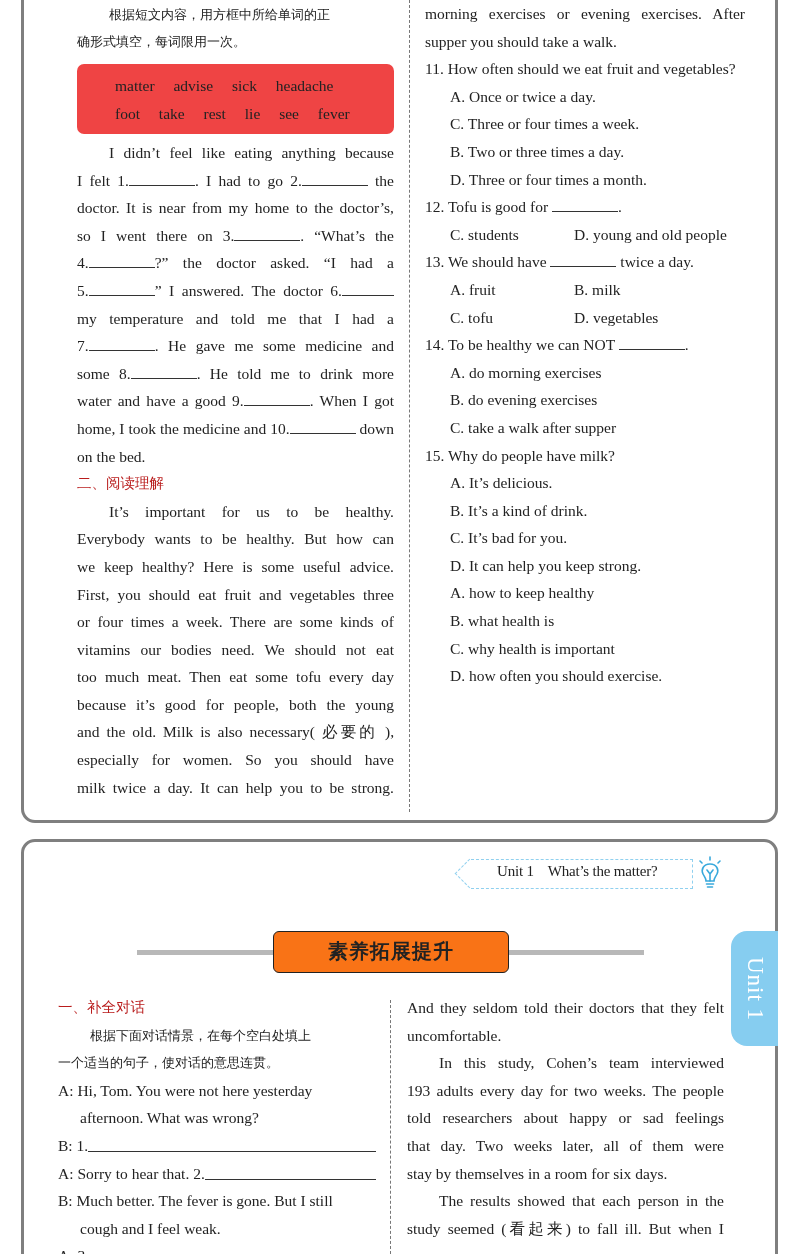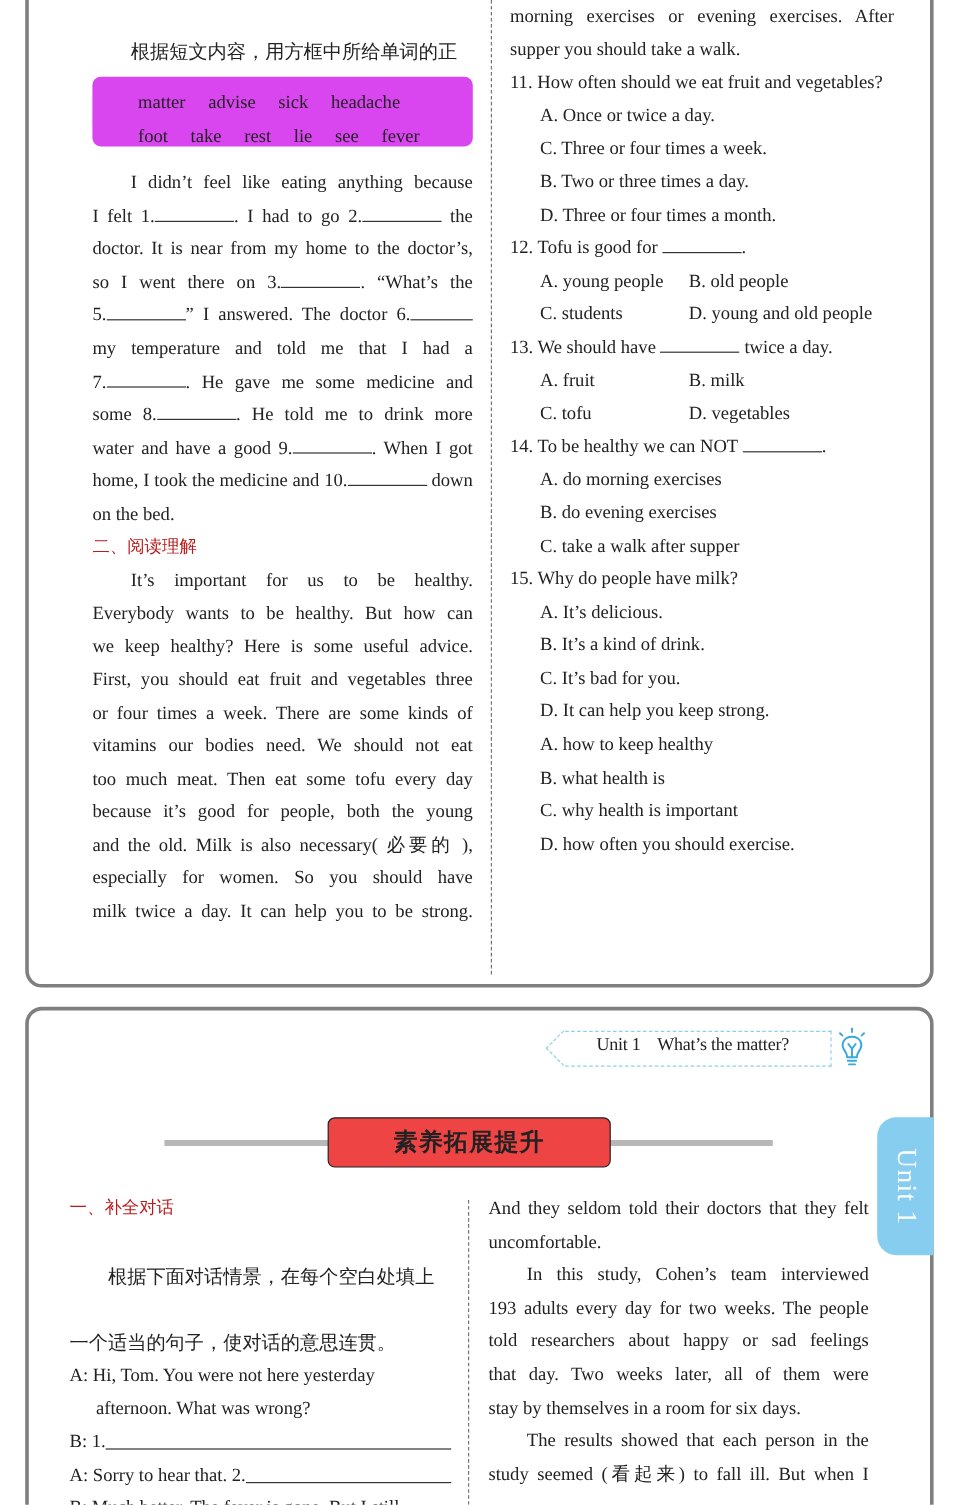--- a/index.html
+++ b/index.html
@@ -14,30 +14,30 @@
   }
   #card-top { left: 21px; top: -30px; width: 757px; height: 853px; }
   #card-bottom { left: 21px; top: 839px; width: 757px; height: 460px; }
 
   .col { position: absolute; }
   .line { height: 27.6px; line-height: 27.6px; white-space: nowrap; }
   .just { text-align: justify; text-align-last: justify; }
   .indent { padding-left: 32px; }
   .opt { padding-left: 25px; }
   .blank { display: inline-block; border-bottom: 1px solid #333; height: 17px; vertical-align: baseline; } .w66 { width: 66px; } .w52 { width: 52px; }
-  .cn { font-family: "DejaVu Serif", serif; font-size: 16px; margin-top: 28px; }
+  .cn { font-family: "DejaVu Serif", serif; font-size: 13px; }
   .blue { color: #b91c1c; font-family: "DejaVu Sans", sans-serif; font-size: 14.5px; }
 
   .divider-v {
     position: absolute; width: 0; border-left: 1.5px dashed #777;
   }
 
   .wordbox {
-    position: absolute; left: 77px; top: 64px; width: 317px; height: 58px;
-    background: #d946ef; border-radius: 7px;
+    position: absolute; left: 77px; top: 64px; width: 317px; height: 70px;
+    background: #ef4444; border-radius: 7px;
     padding: 8px 0 0 38px;
   }
   .wordbox .wrow { height: 27.6px; line-height: 27.6px; word-spacing: 0; }
   .wordbox span { margin-right: 15px; }
 
   .two-opt span { display: inline-block; }
   .two-opt .a { width: 124px; }
 
   
   .crumb {
@@ -51,21 +51,21 @@
   }
   .crumb-text { position: absolute; left: 26px; top: 3px; font-size: 15px; white-space: nowrap; letter-spacing: -0.2px; }
   .crumb-text .gap { display: inline-block; width: 14px; }
 
   .bulb { position: absolute; left: 696px; top: 856px; width: 28px; height: 36px; }
 
   .title-bar-l { position: absolute; left: 137px; top: 950px; width: 137px; height: 5px; background: #b8b8b8; }
   .title-bar-r { position: absolute; left: 508px; top: 950px; width: 136px; height: 5px; background: #b8b8b8; }
   .title-box {
     position: absolute; left: 273px; top: 931px; width: 236px; height: 42px;
-    border: 1.5px solid #222; border-radius: 6px; background: #ef4444;
+    border: 1.5px solid #222; border-radius: 6px; background: #f97316;
     text-align: center; line-height: 39px;
     font-family: "DejaVu Serif", serif; font-weight: bold; font-size: 20px; letter-spacing: 1px;
   }
 
   .unit-tab {
     position: absolute; left: 731px; top: 931px; width: 47px; height: 115px;
     background: #86cdf0; border-radius: 16px 0 0 16px;
   }
   .unit-tab span {
     position: absolute; left: 50%; top: 50%;
@@ -98,20 +98,21 @@
     <span>see</span>
     <span>fever</span>
   </div>
 </div>
 
 <div class="col" style="left:77px; top:139px; width:317px;">
   <div class="line just indent"><span>I didn’t feel like eating anything because</span></div>
   <div class="line just"><span>I felt 1.</span><span class="blank w66"></span><span>. I had to go 2.</span><span class="blank w66"></span><span> the</span></div>
   <div class="line just"><span>doctor. It is near from my home to the doctor’s,</span></div>
   <div class="line just"><span>so I went there on 3.</span><span class="blank w66"></span><span>. “What’s the</span></div>
+  <div class="line just"><span>4.</span><span class="blank w66"></span><span>?” the doctor asked. “I had a</span></div>
   <div class="line just"><span>5.</span><span class="blank w66"></span><span>” I answered. The doctor 6.</span><span class="blank w52"></span></div>
   <div class="line just"><span>my temperature and told me that I had a</span></div>
   <div class="line just"><span>7.</span><span class="blank w66"></span><span>. He gave me some medicine and</span></div>
   <div class="line just"><span>some 8.</span><span class="blank w66"></span><span>. He told me to drink more</span></div>
   <div class="line just"><span>water and have a good 9.</span><span class="blank w66"></span><span>. When I got</span></div>
   <div class="line just"><span>home, I took the medicine and 10.</span><span class="blank w66"></span><span> down</span></div>
   <div class="line"><span>on the bed.</span></div>
   <div class="line blue">二、阅读理解</div>
   <div class="line just indent">It’s important for us to be healthy.</div>
   <div class="line just">Everybody wants to be healthy. But how can</div>
@@ -132,21 +133,20 @@
   <div class="line just">morning exercises or evening exercises. After</div>
   <div class="line">supper you should take a walk.</div>
 
   <div class="line">11. How often should we eat fruit and vegetables?</div>
   <div class="line opt">A. Once or twice a day.</div>
   <div class="line opt">C. Three or four times a week.</div>
   <div class="line opt">B. Two or three times a day.</div>
   <div class="line opt">D. Three or four times a month.</div>
 
   <div class="line"><span>12. Tofu is good for </span><span class="blank w66"></span><span>.</span></div>
-  <div class="line opt two-opt"><span class="a">A. young people</span><span>B. old people</span></div>
   <div class="line opt two-opt"><span class="a">C. students</span><span>D. young and old people</span></div>
 
   <div class="line"><span>13. We should have </span><span class="blank w66"></span><span> twice a day.</span></div>
   <div class="line opt two-opt"><span class="a">A. fruit</span><span>B. milk</span></div>
   <div class="line opt two-opt"><span class="a">C. tofu</span><span>D. vegetables</span></div>
 
   <div class="line"><span>14. To be healthy we can NOT </span><span class="blank w66"></span><span>.</span></div>
   <div class="line opt">A. do morning exercises</div>
   <div class="line opt">B. do evening exercises</div>
   <div class="line opt">C. take a walk after supper</div>

